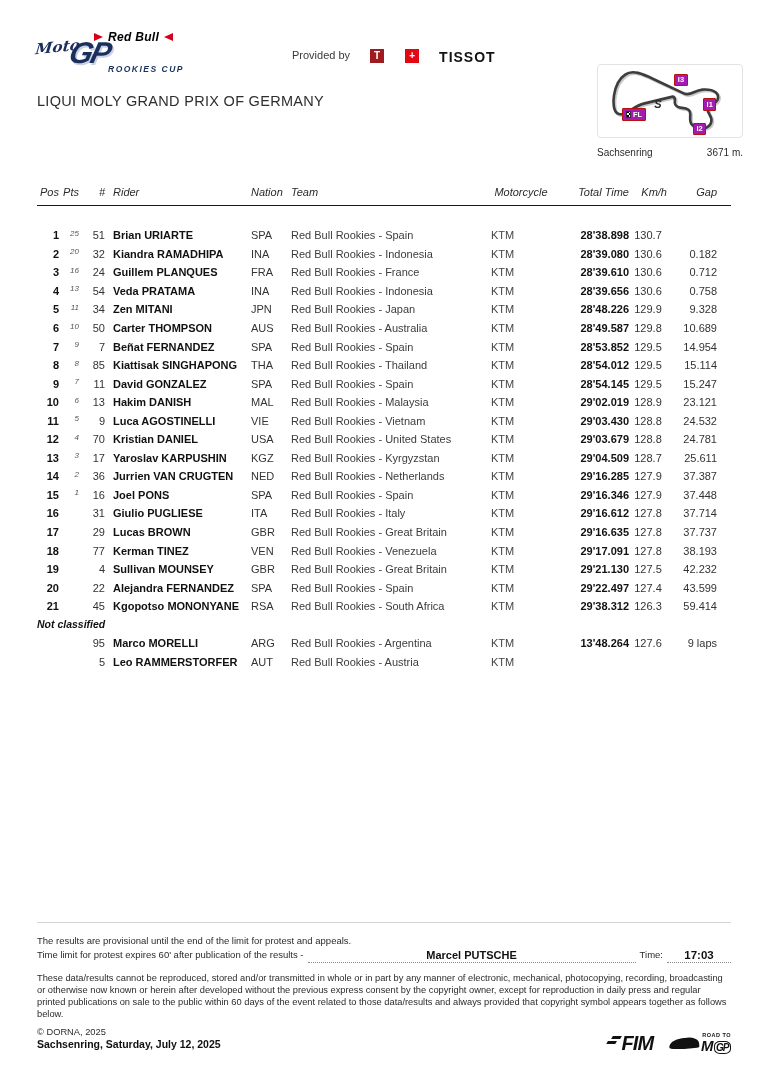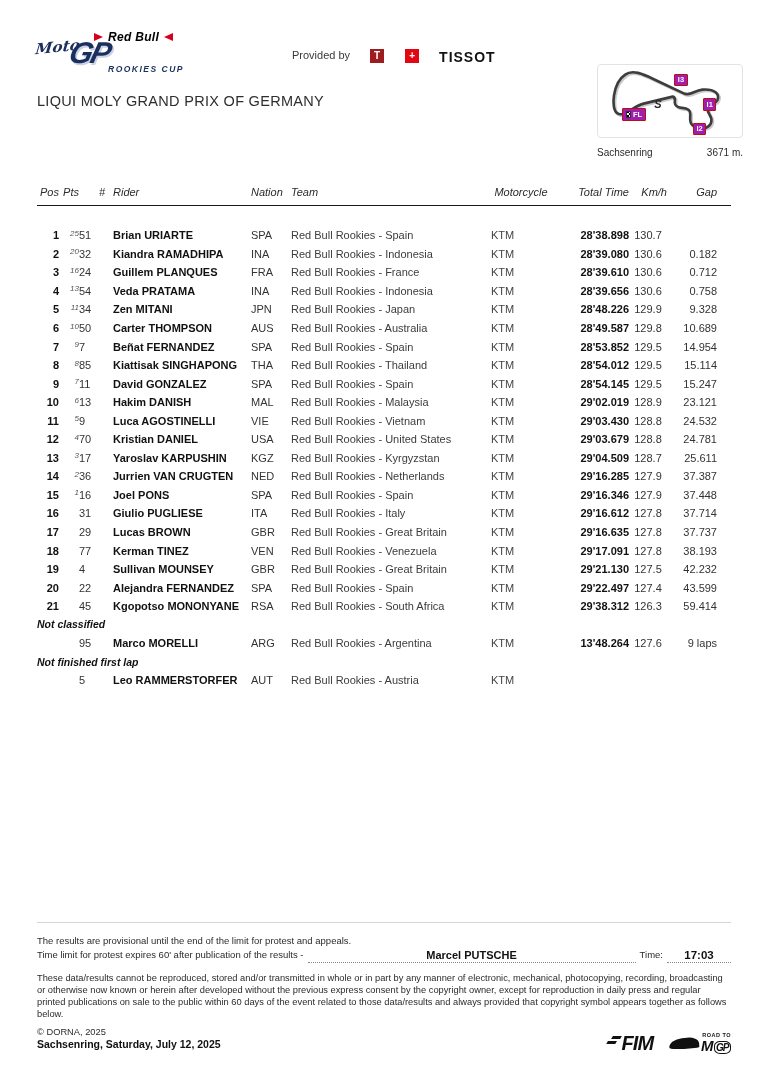--- a/index.html
+++ b/index.html
@@ -52,21 +52,21 @@
   .thead .h-pos,.thead .h-pts,.thead .h-num { text-align:right; }
   .thead .h-rider { padding-left:8px; }
   .thead .h-moto { text-align:center; }
   .thead .h-time,.thead .h-kmh,.thead .h-gap { text-align:right; }
   .thead .h-kmh { padding-right:6px; }
   .thead .h-gap { padding-right:14px; }
   .rows { margin-top:20px; }
   .trow { height:18.55px; font-size:11px; }
   .c-pos { text-align:right; font-weight:bold; color:#111; }
   .c-pts { text-align:right; font-style:italic; font-size:8px; color:#555; position:relative; top:-2px; }
-  .c-num { color:#333; }
+  .c-num { text-align:right; color:#333; }
   .c-rider { padding-left:8px; font-weight:bold; color:#111; white-space:nowrap; }
   .c-nation { color:#333; }
   .c-team { color:#3c3c3c; white-space:nowrap; }
   .c-moto { color:#444; }
   .c-time { text-align:right; font-weight:bold; color:#111; }
   .c-kmh { text-align:center; padding-right:6px; color:#333; }
   .c-gap { text-align:right; padding-right:14px; color:#333; }
   .section-label { height:18.55px; line-height:18.55px; font-size:10.5px; font-weight:bold; font-style:italic; color:#111; }
   
   .footer { position:absolute; left:37px; top:922px; width:694px; border-top:1px solid #d4d4d4; padding-top:12px; }
@@ -412,21 +412,20 @@
     <span class="c-pts"></span>
     <span class="c-num">95</span>
     <span class="c-rider">Marco MORELLI</span>
     <span class="c-nation">ARG</span>
     <span class="c-team">Red Bull Rookies - Argentina</span>
     <span class="c-moto">KTM</span>
     <span class="c-time">13'48.264</span>
     <span class="c-kmh">127.6</span>
     <span class="c-gap">9 laps</span>
   </div>
-        <div class="section-label">Not finished first lap</div>
         <div class="tgrid trow">
     <span class="c-pos"></span>
     <span class="c-pts"></span>
     <span class="c-num">5</span>
     <span class="c-rider">Leo RAMMERSTORFER</span>
     <span class="c-nation">AUT</span>
     <span class="c-team">Red Bull Rookies - Austria</span>
     <span class="c-moto">KTM</span>
     <span class="c-time"></span>
     <span class="c-kmh"></span>

